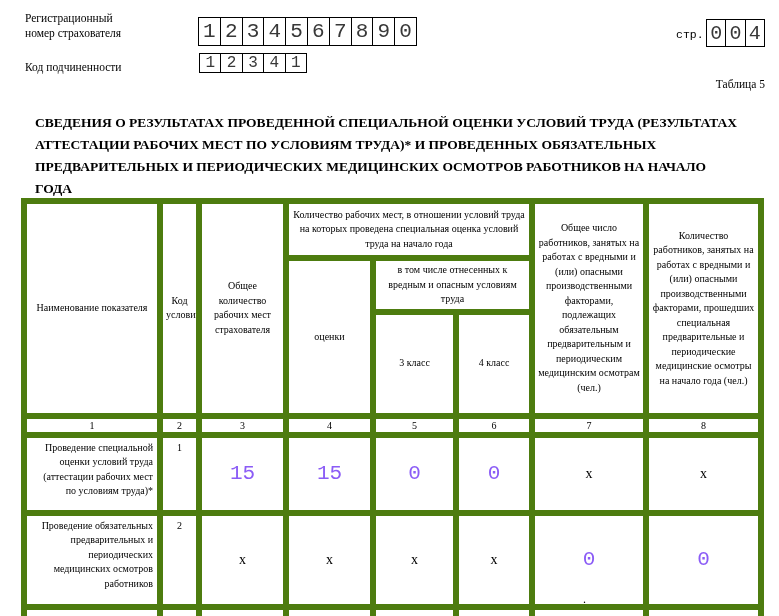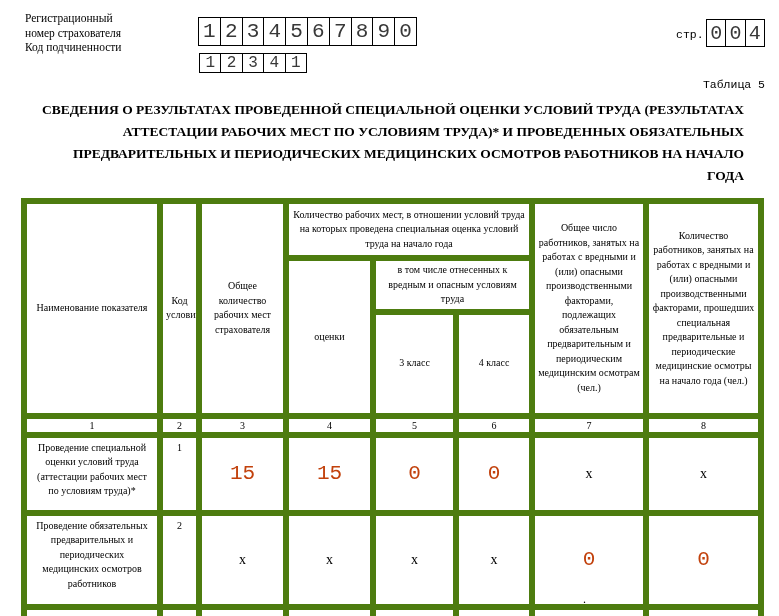--- a/index.html
+++ b/index.html
@@ -4,57 +4,57 @@
 <style>
   html,body { margin:0; padding:0; background:#fff; }
   .page {
     position:relative; width:779px; height:616px; background:#ffffff;
     font-family:"Liberation Serif","DejaVu Serif",serif; color:#000;
     overflow:hidden;
   }
   
   .lbl { position:absolute; font-size:11.5px; line-height:15px; white-space:pre-line; }
   .reg-label { left:25px; top:11px; }
-  .sub-label { left:25px; top:40px; }
+  .sub-label { left:25px; top:60px; }
   .page-label { left:676px; top:27px;font-family:Liberation Mono, monospace; }
   .boxrow { position:absolute; display:flex; }
   .boxrow .cell {
     box-sizing:border-box; border:1px solid #000; background:#fff;
     display:flex; align-items:center; justify-content:center;
     font-family:"Liberation Mono","DejaVu Sans Mono",monospace; color:#383838;
   }
   .boxrow .cell + .cell { margin-left:-1px; }
   .reg-boxes { left:198px; top:17px; }
   .reg-boxes .cell { width:22.8px; height:29px; font-size:21px; }
   .page-boxes { left:706px; top:19px; }
   .page-boxes .cell { width:20.3px; height:28px; font-size:20px; }
   .sub-boxes { left:199px; top:53px; }
   .sub-boxes .cell { width:22.4px; height:20px; font-size:16px; }
   
-  .caption { position:absolute; right:14px; top:78px; font-size:11.5px;font-family:Liberation Mono, monospace; }
+  .caption { position:absolute; right:14px; top:78px; font-size:11.5px; }
   .title {
-    position:absolute; left:35px; top:99px; width:709px; text-align:right;
+    position:absolute; left:35px; top:112px; width:709px; text-align:left;
     font-weight:bold; font-size:13.5px; line-height:22px;
   }
   
   table.t5 {
     position:absolute; left:21px; top:198px; width:737px;
     border-collapse:collapse; table-layout:fixed;
   }
   .t5 th, .t5 td {
     border:6px solid #4d7c0f; font-weight:normal; font-size:10px; line-height:14.5px;
     padding:2px 3px; text-align:center; vertical-align:middle; overflow:hidden;
     background:#fff;
   }
   .t5 tr.numrow td { border-top:2px solid #000; padding:0 2px; line-height:13px; }
-  .t5 td.namecell { text-align:center; vertical-align:top; padding:3px 4px; }
+  .t5 td.namecell { text-align:right; vertical-align:top; padding:3px 4px; }
   .t5 td.codecell { vertical-align:top; padding-top:3px; }
   .t5 td.v-num {
     font-family:"Liberation Mono","DejaVu Sans Mono",monospace;
-    font-size:21px; color:#c2410c; line-height:1;margin-left:45px;
+    font-size:21px; color:#8b5cf6; line-height:1;margin-left:45px;
   }
   .t5 td.v-x { font-size:14px; line-height:1; }
   .t5 tr.stub td { border-bottom:none; height:12px; }
   
   .stray-dot { position:absolute; left:583px; top:592px; font-size:12px; }
 </style>
 </head>
 <body>
 
 <div class="page">

